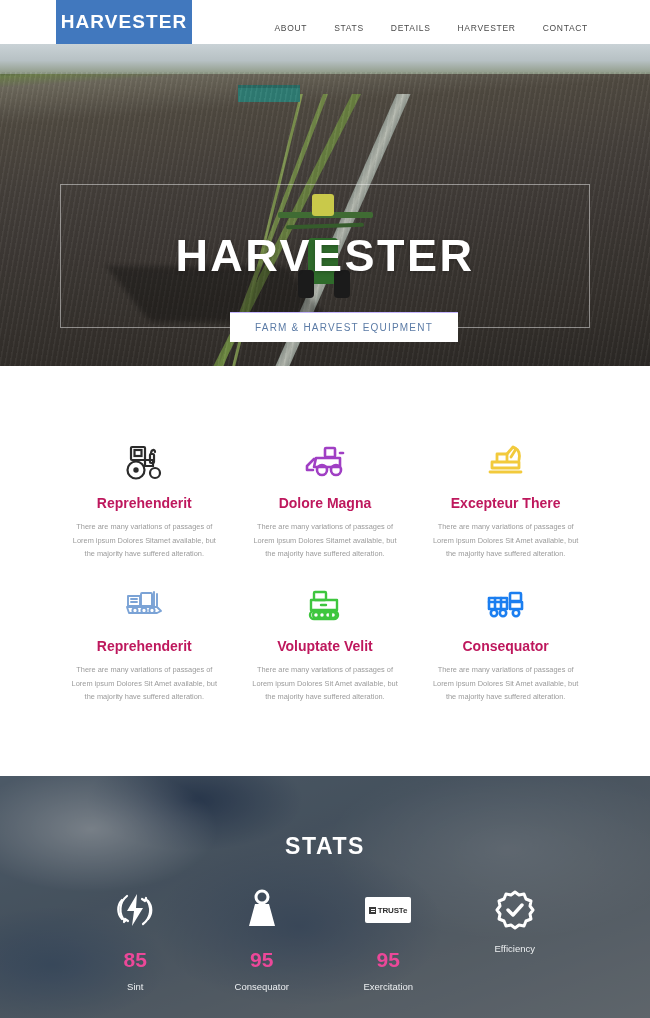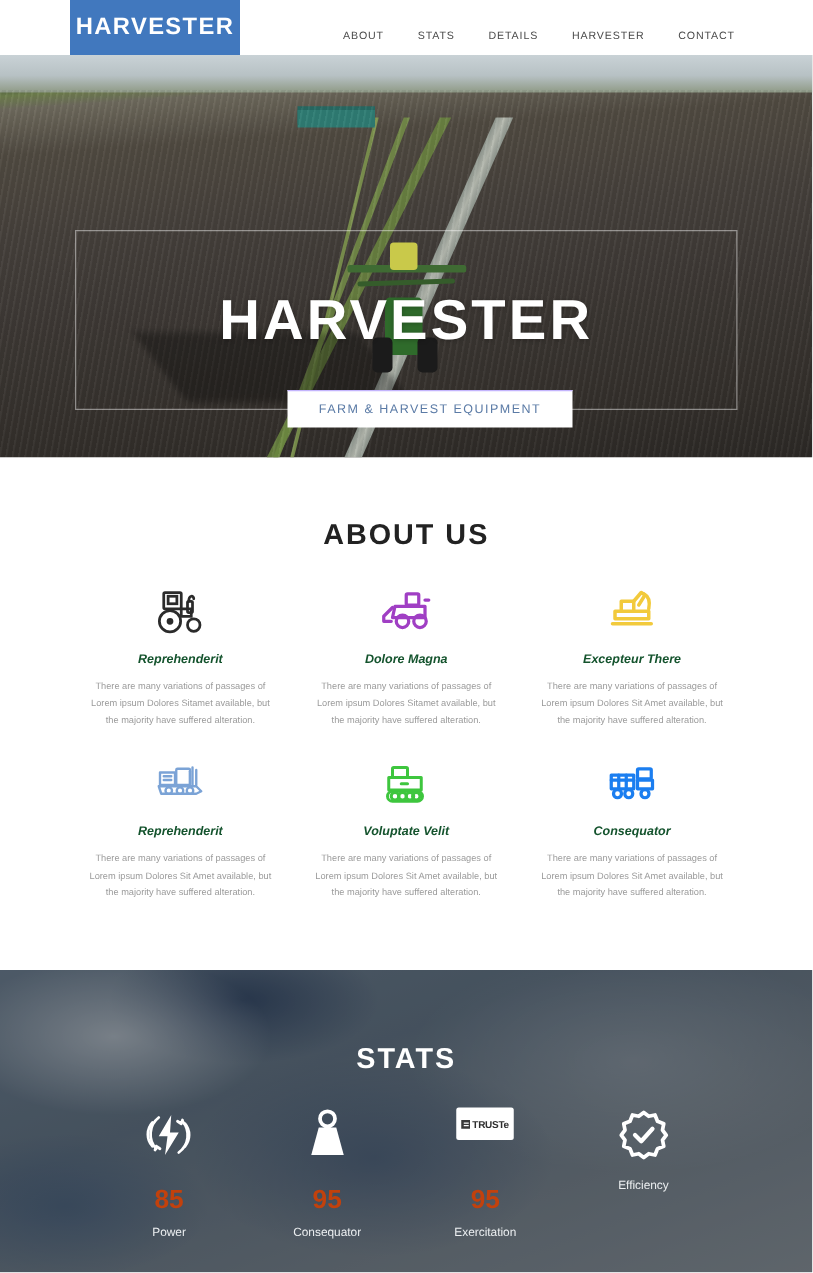--- a/index.html
+++ b/index.html
@@ -223,25 +223,24 @@
     text-align: center;
     margin-bottom: 22px;
   }
   .feature-icon {
     height: 46px;
     display: flex;
     align-items: center;
     justify-content: center;
   }
   .feature-title {
-    font-size: 10px;
-    font-weight: bold;
-    color: #14532d;
+    font-size: 14px;
+    font-weight: bold;
+    color: #be185d;
     margin-top: 9px;
-    font-style: italic;
   }
   .feature-desc {
     font-size: 7.4px;
     color: #9b9b9b;
     line-height: 1.85;
     margin-top: 9px;
     padding: 0 4px;
   }
 
   
@@ -280,25 +279,25 @@
     margin-top: 26px;
     padding: 0 72px;
   }
   .stat {
     width: 25%;
     text-align: center;
   }
   .stat-icon {
     height: 48px;
     display: flex;
-    align-items: flex-start;
+    align-items: center;
     justify-content: center;
   }
   .stat-value {
-    color: #c2410c;
+    color: #ec4899;
     font-size: 21px;
     font-weight: bold;
     margin-top: 14px;
   }
   .stat-label {
     color: #eceff1;
     font-size: 9.5px;
     margin-top: 9px;
   }
   .truste-badge {
@@ -365,21 +364,20 @@
     <div class="hv-wheel r"></div>
   </div>
   <div class="hero-frame"></div>
   <h1 class="hero-title">HARVESTER</h1>
   <div class="hero-btn">
     <span>FARM &amp; HARVEST EQUIPMENT</span>
   </div>
 </section>
 
 <section class="about">
-  <h2 class="section-title">ABOUT US</h2>
 
   <div class="features">
 
     <div class="feature">
       <div class="feature-icon">
         <svg width="44" height="40" viewBox="0 0 44 40" fill="none" stroke="#2b2b2b" stroke-width="2.2">
           <rect x="9" y="4" width="14" height="13" rx="1"></rect>
           <rect x="12.5" y="7" width="7" height="6"></rect>
           <path d="M23 17 L23 23 L31 23 L31 17 Z"></path>
           <rect x="28" y="11" width="4" height="9" rx="1"></rect>
@@ -489,21 +487,21 @@
             <path d="M24 6 L14 23 L21 23 L19 38 L30 20 L23 20 Z" fill="#ffffff" stroke="none"></path>
             <path d="M14 8 A17 17 0 0 0 12 33"></path>
             <path d="M30 36 A17 17 0 0 0 33 11"></path>
             <path d="M9 12 A14 14 0 0 0 9 31"></path>
             <path d="M35 31 A14 14 0 0 0 35 13"></path>
             <path d="M12 31 L15 33 M12 31 L11 34"></path>
             <path d="M32 13 L29 11 M32 13 L33 10"></path>
           </svg>
         </div>
         <div class="stat-value">85</div>
-        <div class="stat-label">Power</div>
+        <div class="stat-label">Sint</div>
       </div>
 
       <div class="stat">
         <div class="stat-icon">
           <svg width="40" height="44" viewBox="0 0 40 44" fill="none">
             <circle cx="20" cy="9" r="6" stroke="#ffffff" stroke-width="3" fill="none"></circle>
             <path d="M13 16 L27 16 L33 38 L7 38 Z" fill="#ffffff"></path>
           </svg>
         </div>
         <div class="stat-value">95</div>

